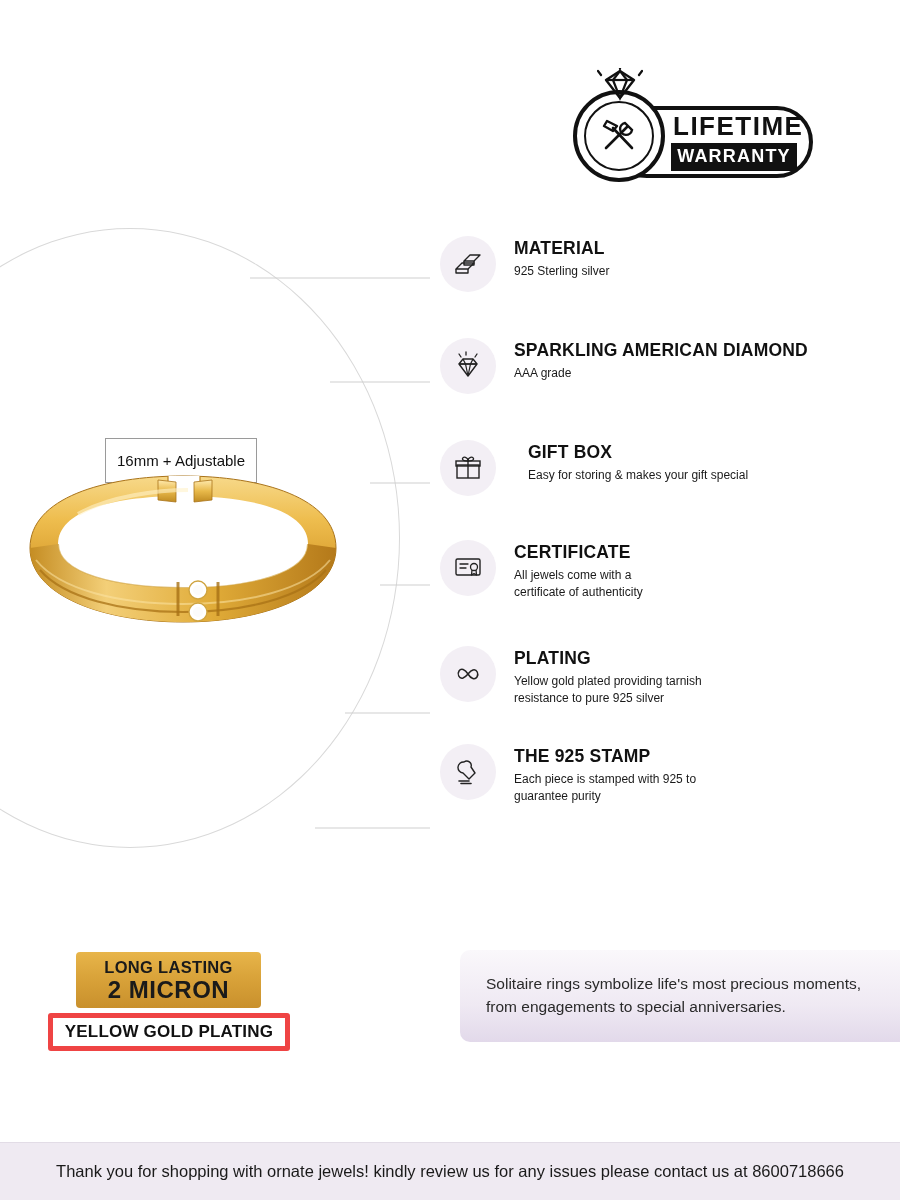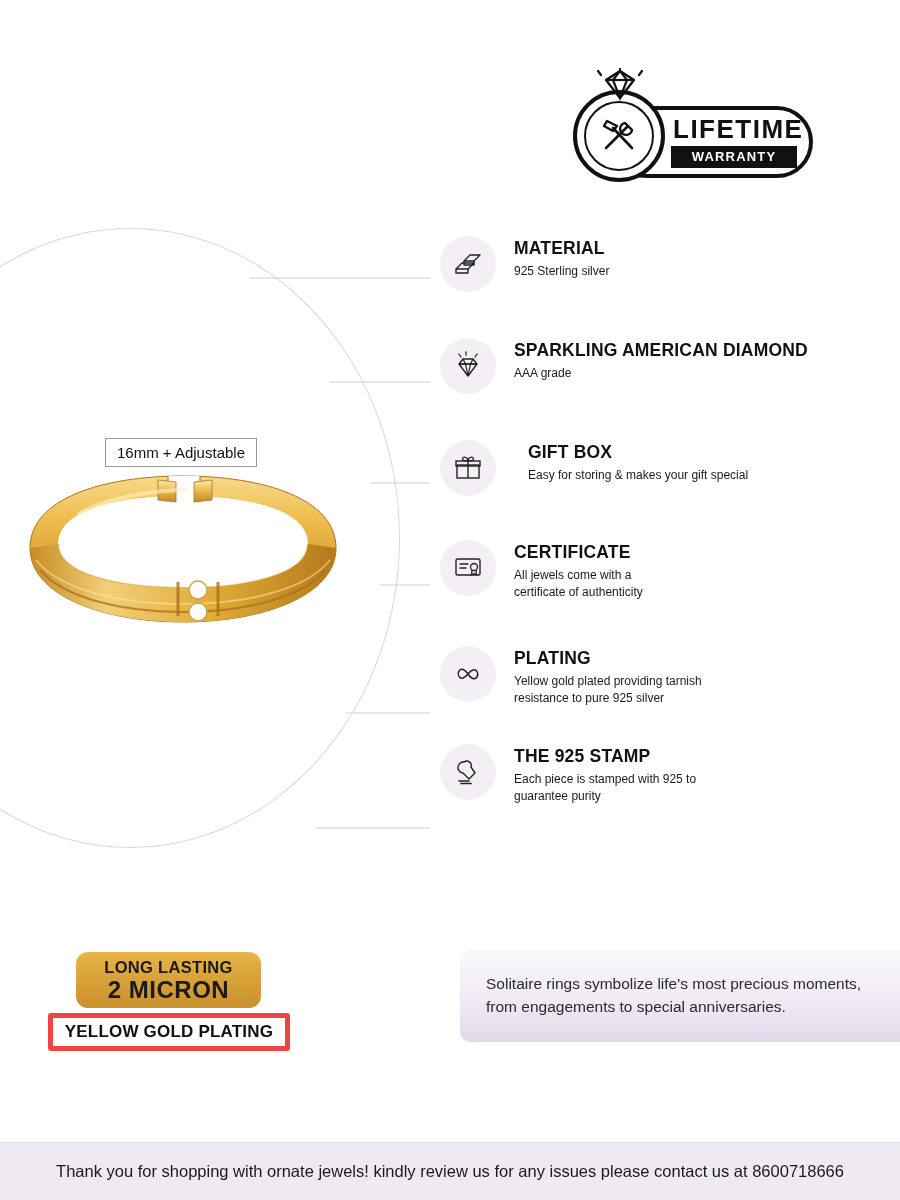--- a/index.html
+++ b/index.html
@@ -52,21 +52,21 @@
     flex-direction: column;
     justify-content: center;
   }
   .warranty-line1 {
     font-size: 26px; font-weight: bold; letter-spacing: 1.5px;
     color: #111; line-height: 1.05;
   }
   .warranty-line2 {
     margin-top: 3px;
     background: #111; color: #fff;
-    font-size: 13px; font-weight: bold; letter-spacing: 1.2px;
+    font-size: 18px; font-weight: bold; letter-spacing: 1.2px;
     text-align: center;
     padding: 3px 6px 4px 6px;
     width: 126px;
     margin-left: -2px;
   }
   .gem-top {
     position: absolute;
     left: 24px; top: 0px;
     z-index: 4;
   }
@@ -86,21 +86,21 @@
     width: 330px; height: 200px;
   }
 
   .size-label {
     position: absolute;
     left: 105px; top: 438px;
     border: 1px solid #9a9a9a;
     background: #fff;
     font-size: 15px;
     color: #111;
-    padding: 5px 11px;
+    padding: 13px 11px;
     white-space: nowrap;
   }
 
   
   .features {
     position: absolute;
     left: 440px; top: 236px;
     width: 450px;
   }
   .feature {
@@ -137,21 +137,21 @@
     width: 900px; height: 1200px;
     pointer-events: none;
   }
 
   
   .micron-badge {
     position: absolute;
     left: 76px; top: 952px;
     width: 185px; height: 56px;
     background: linear-gradient(180deg, #e8b54a 0%, #d9a33a 45%, #c9902c 100%);
-    border-radius: 12px;
+    border-radius: 4px;
     display: flex; flex-direction: column;
     align-items: center; justify-content: center;
     color: #1a1a1a;
   }
   .micron-l1 { font-size: 16.5px; font-weight: bold; letter-spacing: 0.3px; }
   .micron-l2 { font-size: 24px; font-weight: bold; letter-spacing: 0.5px; line-height: 1.05; }
   .plating-badge {
     position: absolute;
     left: 48px; top: 1013px;
     width: 242px; height: 38px;

